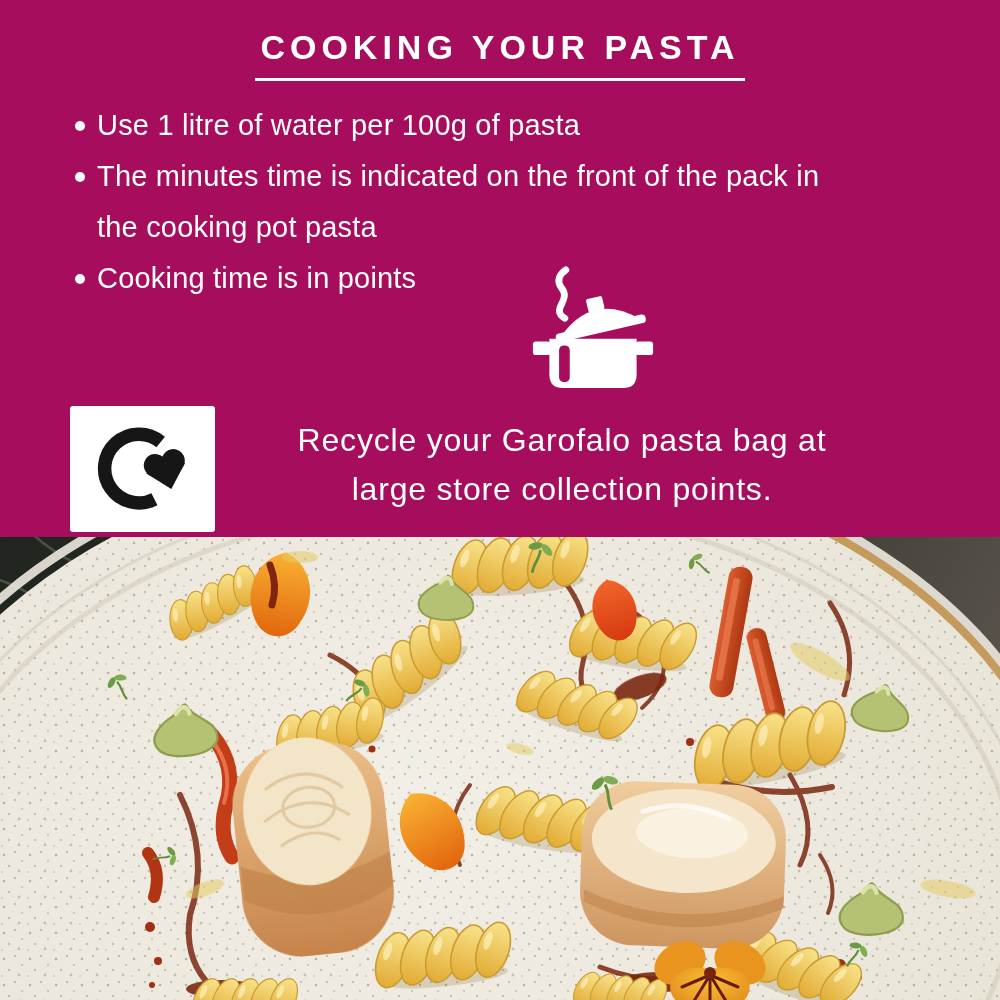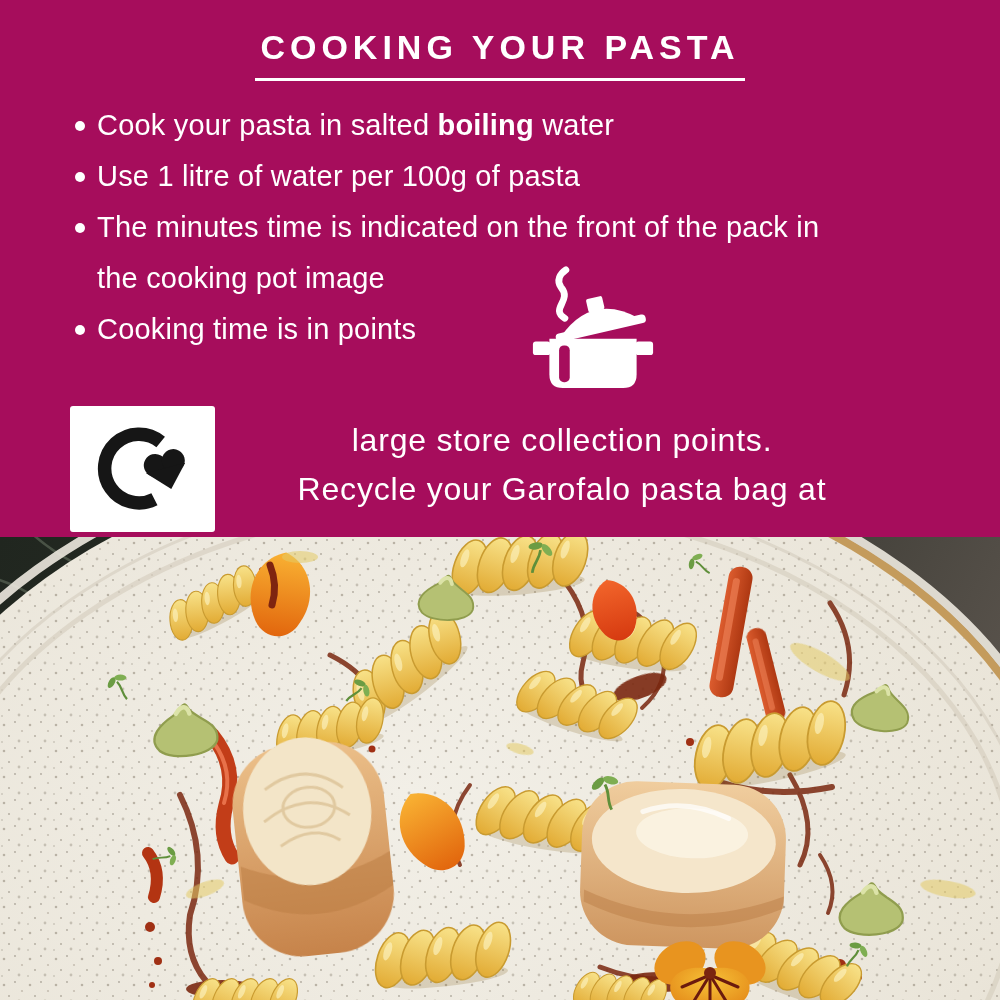--- a/index.html
+++ b/index.html
@@ -42,23 +42,22 @@
 </head>
 <body>
 
 <div class="canvas">
 
   <section class="top-panel">
 
     <h1 class="title-wrap"><span class="title-text">COOKING YOUR PASTA</span></h1>
 
     <ul class="bullets">
-        <li><span class="dot"></span><span><span>Cook your pasta in salted </span><b>boiling</b><span> water</span></span></li>
         <li><span class="dot"></span><span><span>Use 1 litre of water per 100g of pasta</span></span></li>
-        <li><span class="dot"></span><span><span>The minutes time is indicated on the front of the pack in</span><br><span>the cooking pot image</span></span></li>
+        <li><span class="dot"></span><span><span>The minutes time is indicated on the front of the pack in</span><br><span>the cooking pot pasta</span></span></li>
         <li><span class="dot"></span><span><span>Cooking time is in points</span></span></li>
       </ul>
 
     <svg class="pot-icon" viewBox="0 0 130 135" aria-hidden="true">
       <g>
         <path d="M36 58 C 20 48, 44 40, 32 26 C 27 19, 31 12, 37 8" stroke="#FFFFFF" stroke-width="7" fill="none" stroke-linecap="round"></path>
       </g>
       <g transform="rotate(-13 72 66)" fill="#FFFFFF">
         <rect x="64" y="36" width="17" height="14" rx="2"></rect>
         <path d="M30 68 Q 72 30 114 68 Z"></path>
@@ -76,22 +75,22 @@
       <svg viewBox="0 0 100 100" aria-hidden="true">
         <path d="M 67 24 A 33 33 0 1 0 61 79" fill="none" style="stroke:var(--c-icon,#161616)" stroke-width="13"></path>
         <g transform="translate(72 50) rotate(-15)" style="fill:var(--c-icon,#161616)">
           <circle cx="-9" cy="-6" r="11"></circle>
           <circle cx="9" cy="-6" r="11"></circle>
           <path d="M-19.5 -1 L19.5 -1 L0 20 Z"></path>
         </g>
       </svg>
     </div>
     <div class="recycle-text">
+      <div>Recycle your Garofalo pasta bag at</div>
       <div>large store collection points.</div>
-      <div>Recycle your Garofalo pasta bag at</div>
     </div>
   </section>
 
   <div class="photo">
     <svg width="1000" height="463" viewBox="0 0 1000 463" aria-hidden="true">
       <defs>
         <linearGradient id="gStone" x1="0" y1="0" x2="1" y2="0.25">
           <stop offset="0" stop-color="#20261F"></stop>
           <stop offset="0.55" stop-color="#2E3029"></stop>
           <stop offset="1" stop-color="#57514A"></stop>

